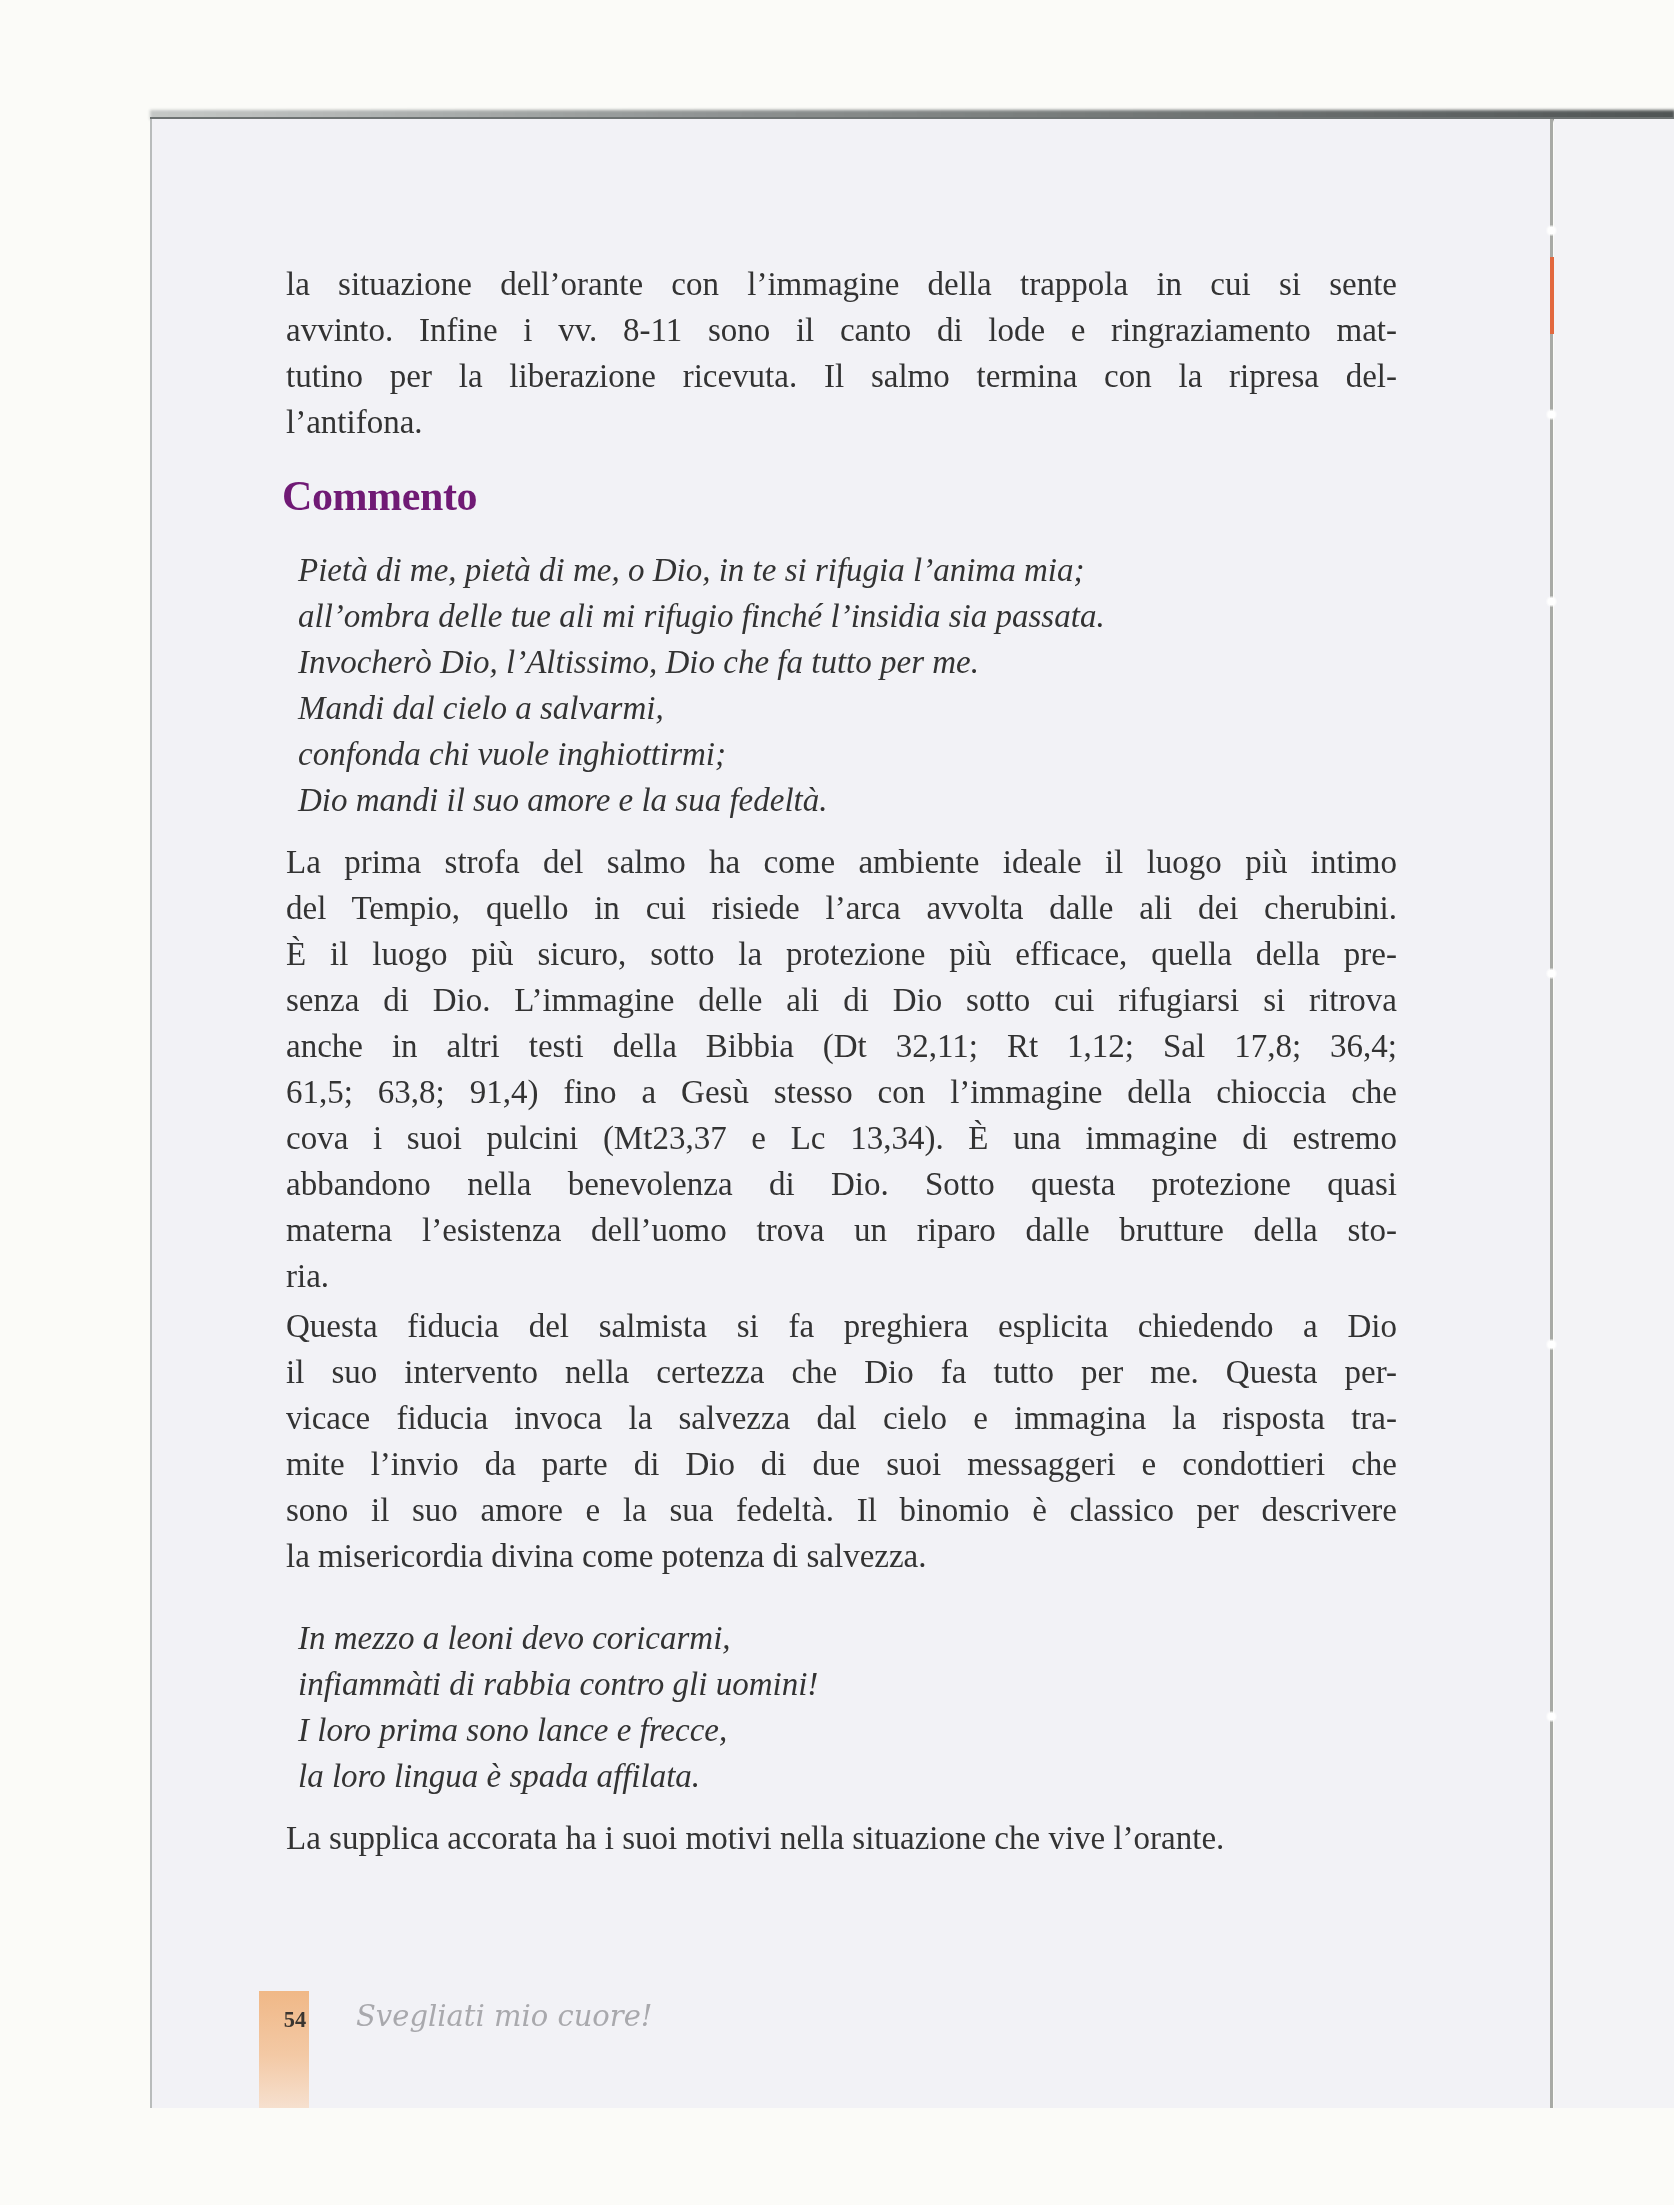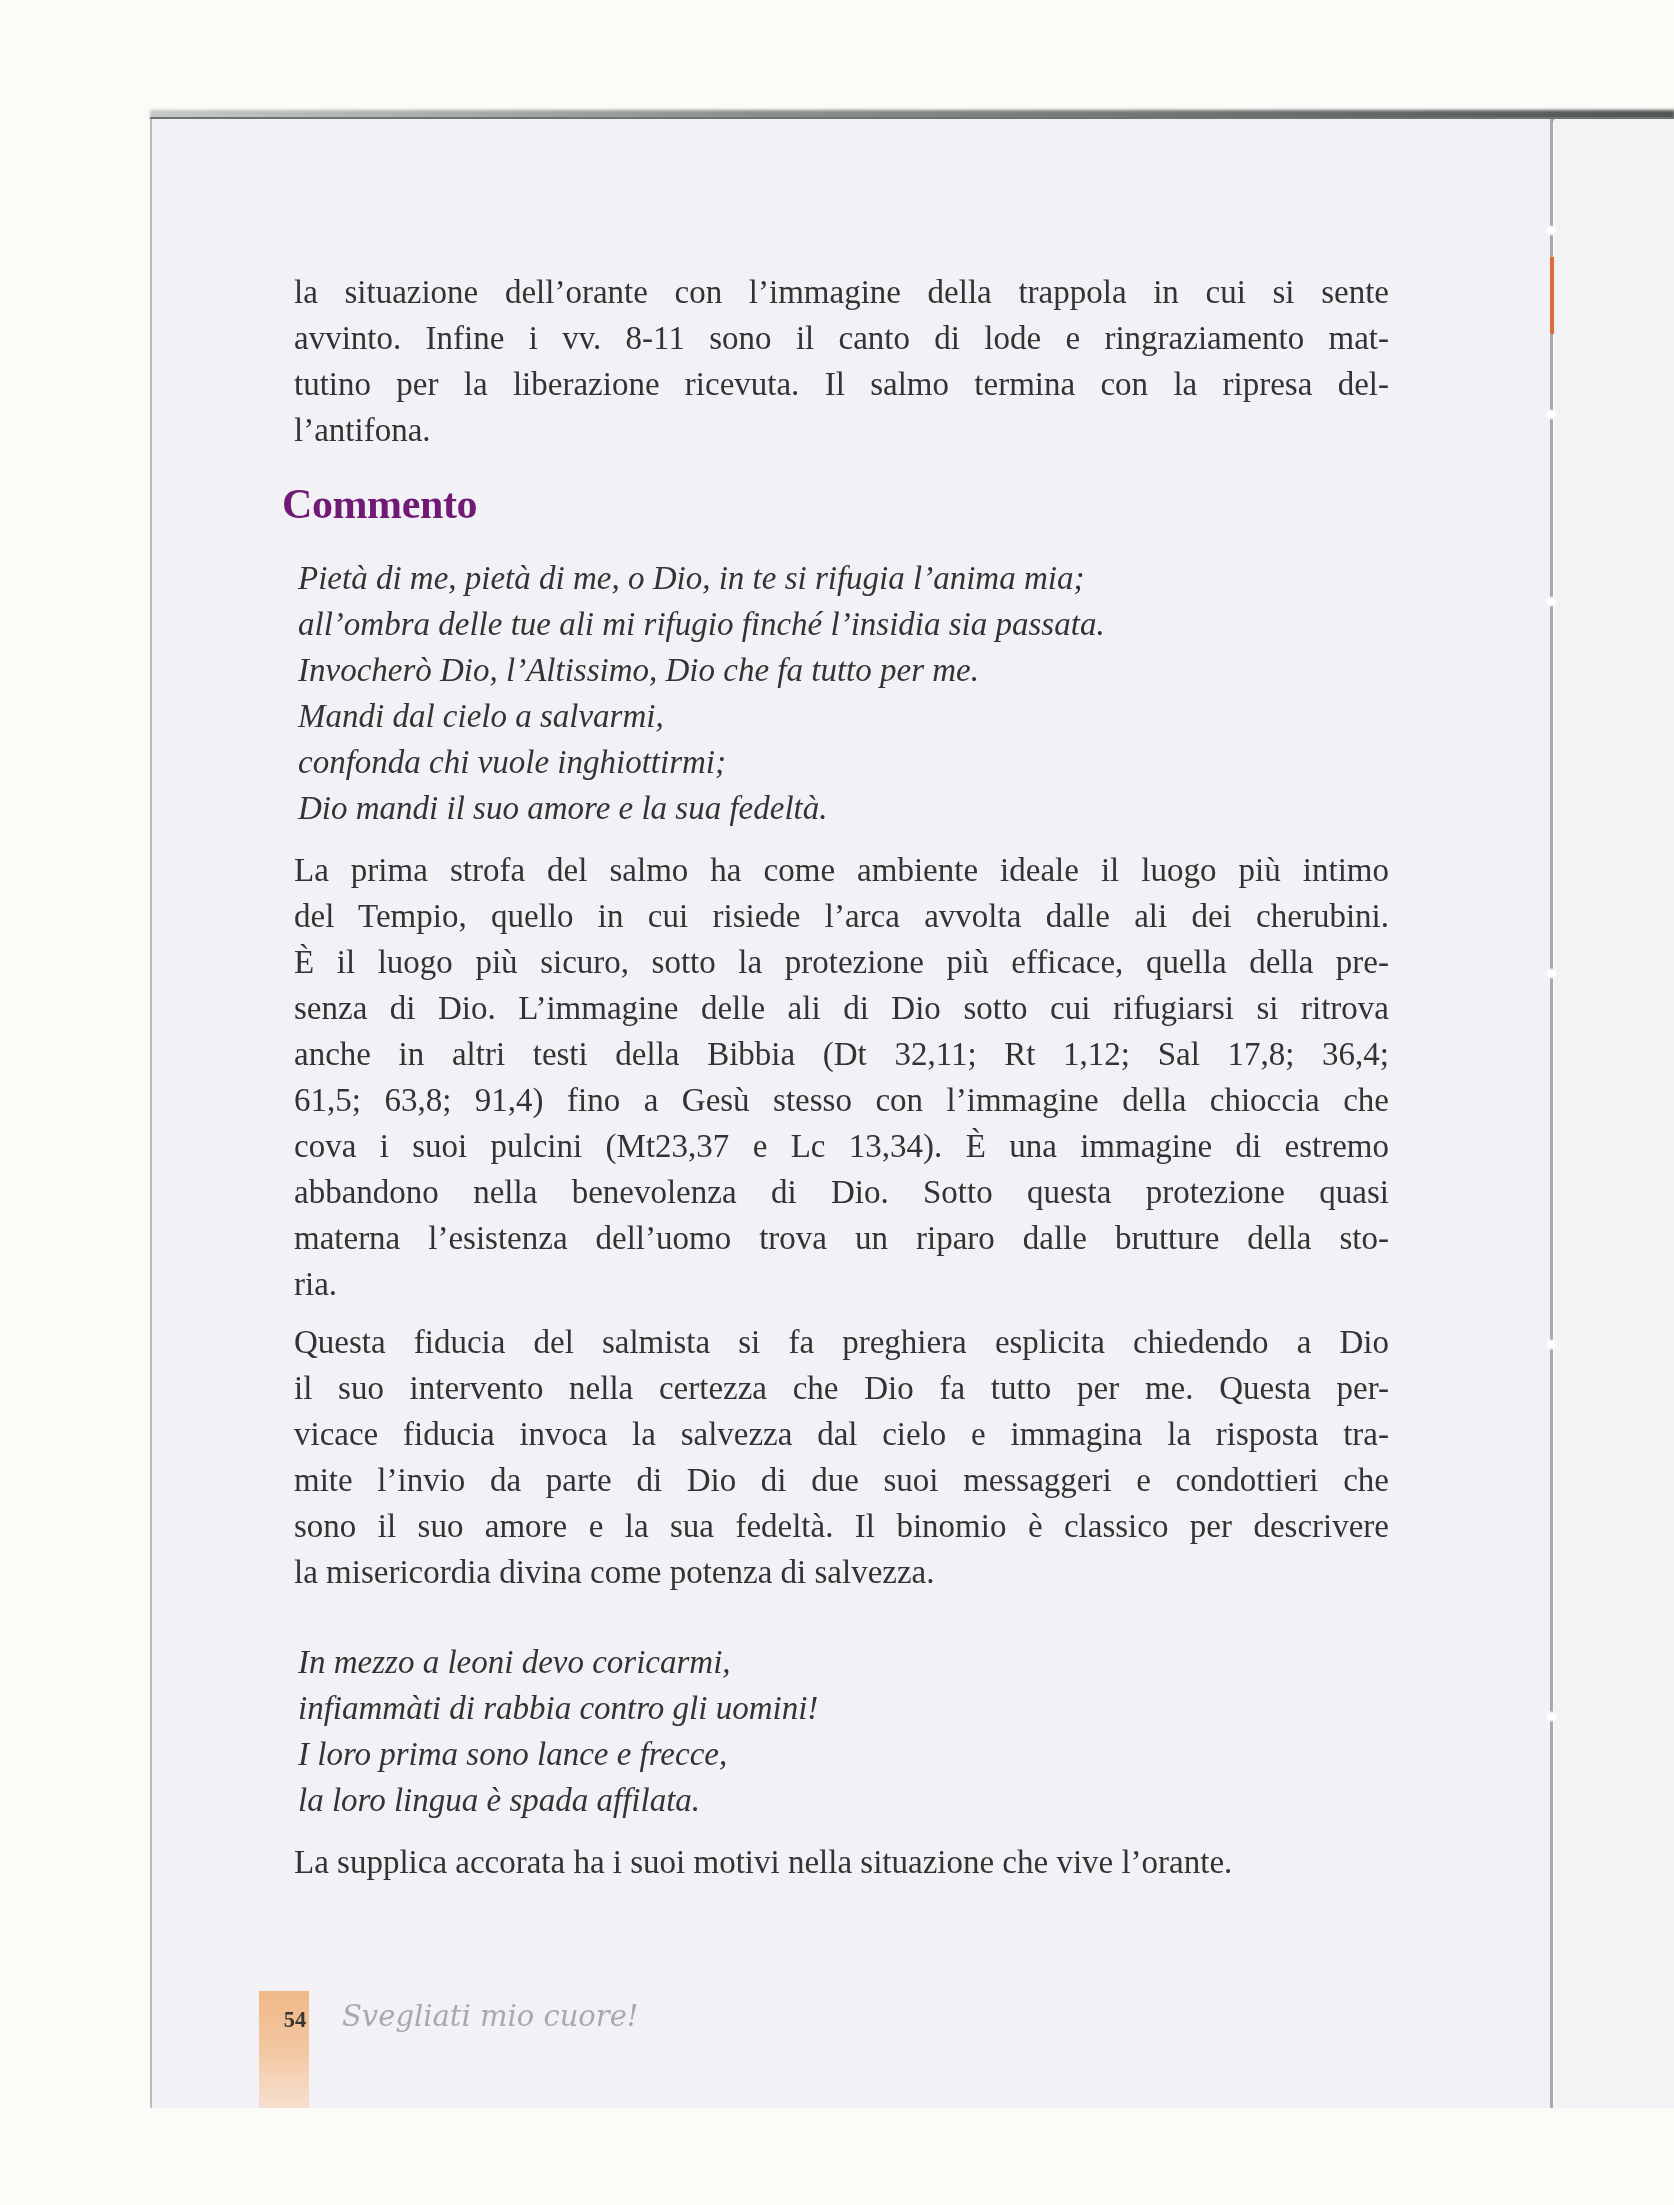--- a/index.html
+++ b/index.html
@@ -47,21 +47,21 @@
     background: radial-gradient(circle, #ffffff 40%, rgba(255,255,255,0) 70%);
   }
   .content {
     position: absolute; left: 282px; top: 257px;
     width: 1119px;
     color: #333333;
     font-size: 33px;
     line-height: 46px;
     text-align: justify;
   }
-  .content p { margin: 12px; }
+  .content p { margin: 4px; }
   .content .line { display: block; text-align: justify; text-align-last: justify; white-space: nowrap; }
   .content .line.last { text-align-last: left; }
   .heading {
     font-family: Liberation Serif, serif;
     color: #701a75;
     font-size: 42px;
     line-height: 48px;
     margin: 27px 0 27px 0;
     letter-spacing: -0.4px;
   }
@@ -77,21 +77,21 @@
     background: linear-gradient(to bottom, #f0b887 0%, #f3c9a5 55%, #f6e0cf 100%);
   }
   .page-number {
     position: absolute; left: 259px; top: 2007px;
     width: 72px; text-align: center;
     font-family: "Liberation Serif", serif;
     font-weight: bold;
     font-size: 22.4px; color: #3a3530;
   }
   .running-title {
-    position: absolute; left: 342px; top: 1999px;
+    position: absolute; left: 356px; top: 1999px;
     font-family: "DejaVu Serif", "Liberation Serif", serif;
     font-style: italic;
     font-size: 29px; color: #a9a9ad;
   }
 </style>
 </head>
 <body>
 
 <div class="top-shadow"></div>
 <div class="page"></div>

